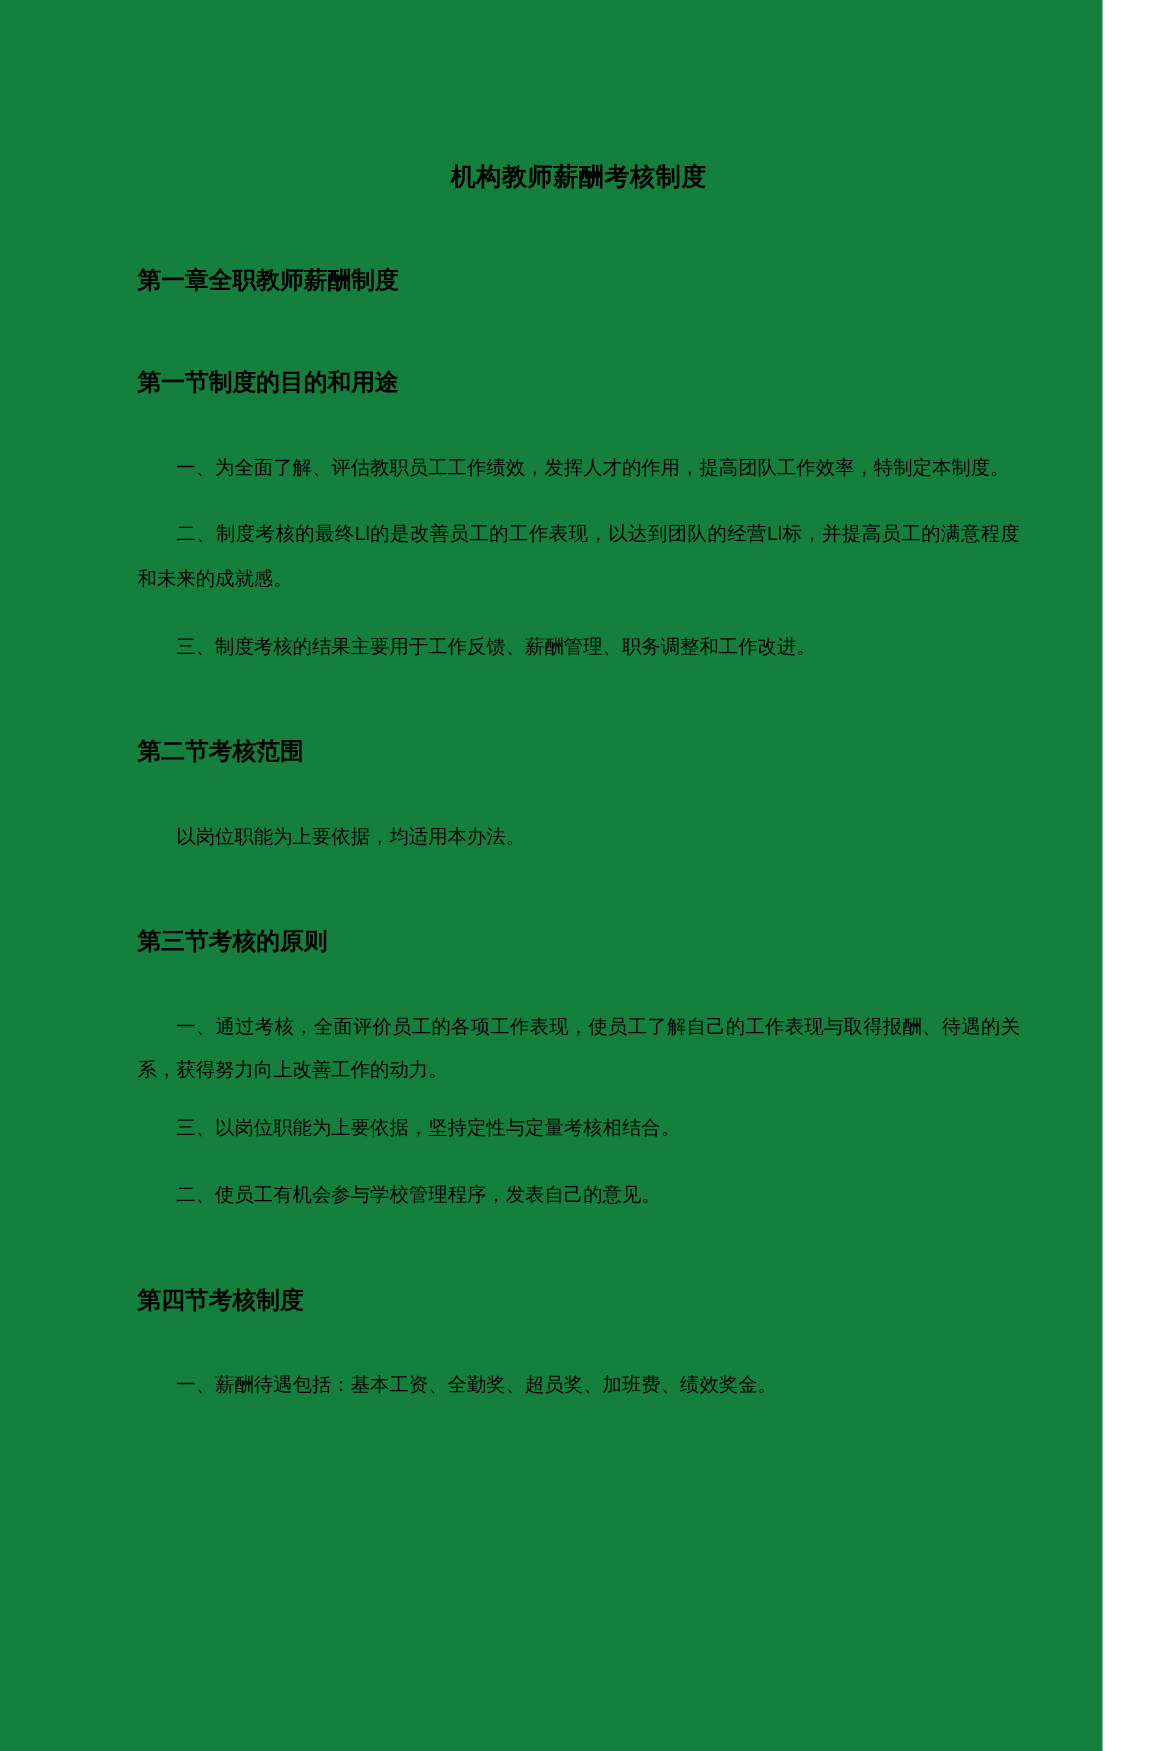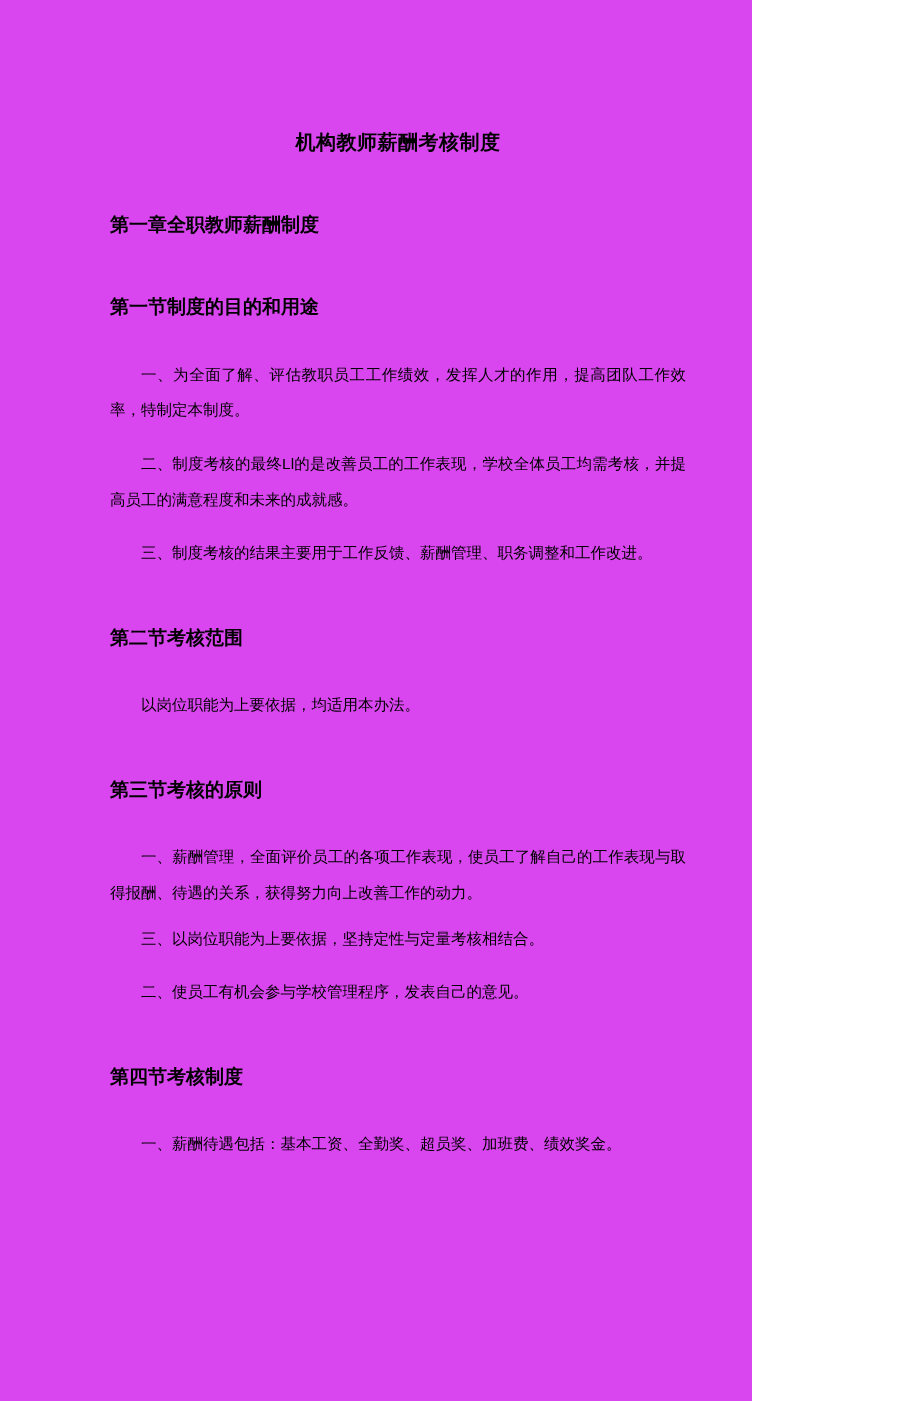--- a/index.html
+++ b/index.html
@@ -9,25 +9,25 @@
   }
   body {
     width: 920px;
     height: 1401px;
     font-family: "Liberation Sans", sans-serif;
     color: #000000;
     -webkit-font-smoothing: antialiased;
   }
   .page {
     position: relative;
-    width: 752px;
+    width: 882px;
     height: 1401px;
     box-sizing: border-box;
     padding: 96px 66px 60px 110px;
-    background: #d946ef;
+    background: #15803d;
   }
   .doc-title {
     text-align: center;
     font-size: 20px;
     font-weight: bold;
     letter-spacing: 0.5px;
     margin: 30px 0 0 0;
     line-height: 1.6;
   }
   .chapter {
@@ -64,30 +64,30 @@
 
 <div class="page">
 
   <h1 class="doc-title">机构教师薪酬考核制度</h1>
 
   <h2 class="chapter">第一章全职教师薪酬制度</h2>
 
   <h3 class="section">第一节制度的目的和用途</h3>
 
   <p class="para after-heading">一、为全面了解、评估教职员工工作绩效，发挥人才的作用，提高团队工作效率，特制定本制度。</p>
-  <p class="para">二、制度考核的最终Ll的是改善员工的工作表现，学校全体员工均需考核，并提高员工的满意程度和未来的成就感。</p>
+  <p class="para">二、制度考核的最终Ll的是改善员工的工作表现，以达到团队的经营Ll标，并提高员工的满意程度和未来的成就感。</p>
   <p class="para">三、制度考核的结果主要用于工作反馈、薪酬管理、职务调整和工作改进。</p>
 
   <h3 class="section">第二节考核范围</h3>
 
   <p class="para after-heading">以岗位职能为上要依据，均适用本办法。</p>
 
   <h3 class="section">第三节考核的原则</h3>
 
-  <p class="para after-heading">一、薪酬管理，全面评价员工的各项工作表现，使员工了解自己的工作表现与取得报酬、待遇的关系，获得努力向上改善工作的动力。</p>
+  <p class="para after-heading">一、通过考核，全面评价员工的各项工作表现，使员工了解自己的工作表现与取得报酬、待遇的关系，获得努力向上改善工作的动力。</p>
   <p class="para tight">三、以岗位职能为上要依据，坚持定性与定量考核相结合。</p>
   <p class="para">二、使员工有机会参与学校管理程序，发表自己的意见。</p>
 
   <h3 class="section">第四节考核制度</h3>
 
   <p class="para after-heading">一、薪酬待遇包括：基本工资、全勤奖、超员奖、加班费、绩效奖金。</p>
 
 </div>
 
 </body></html>

